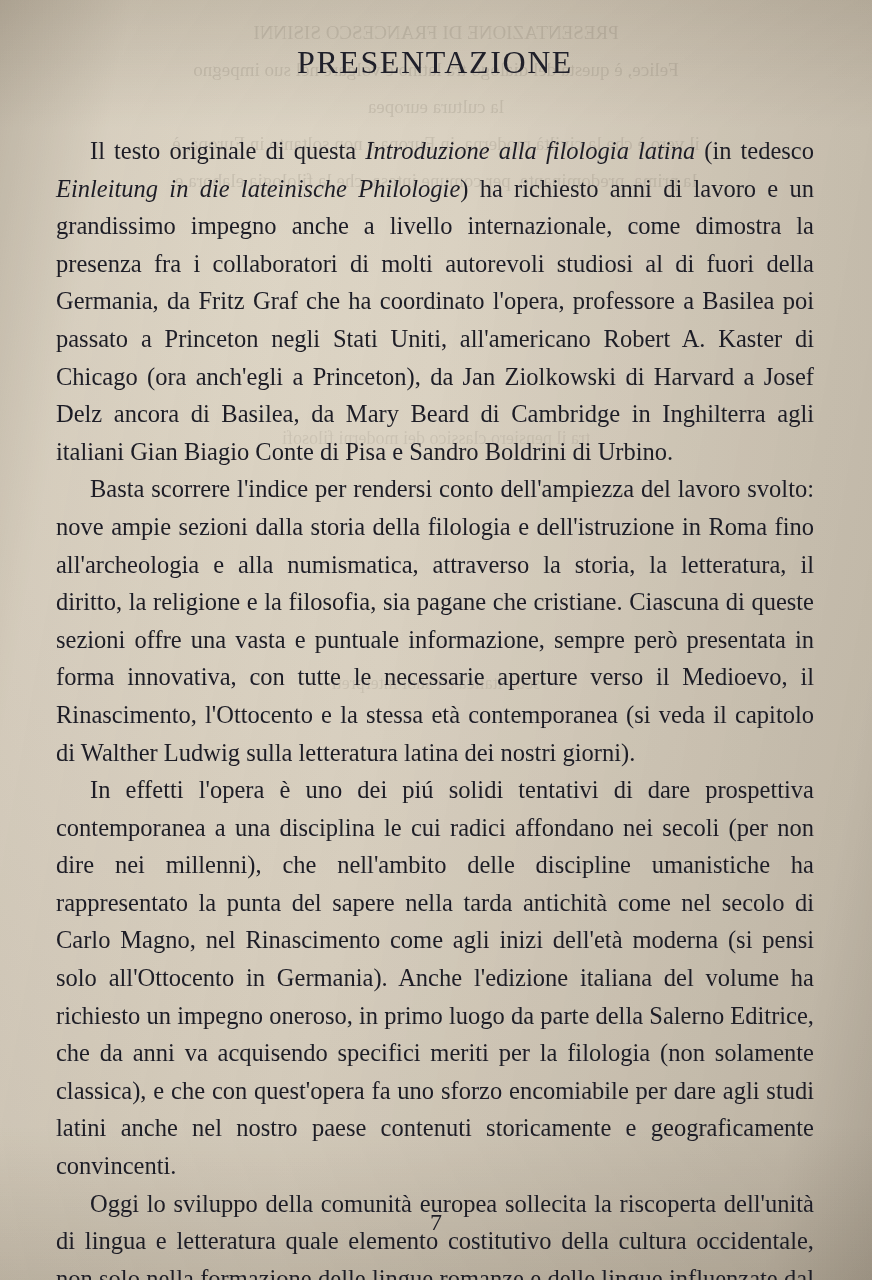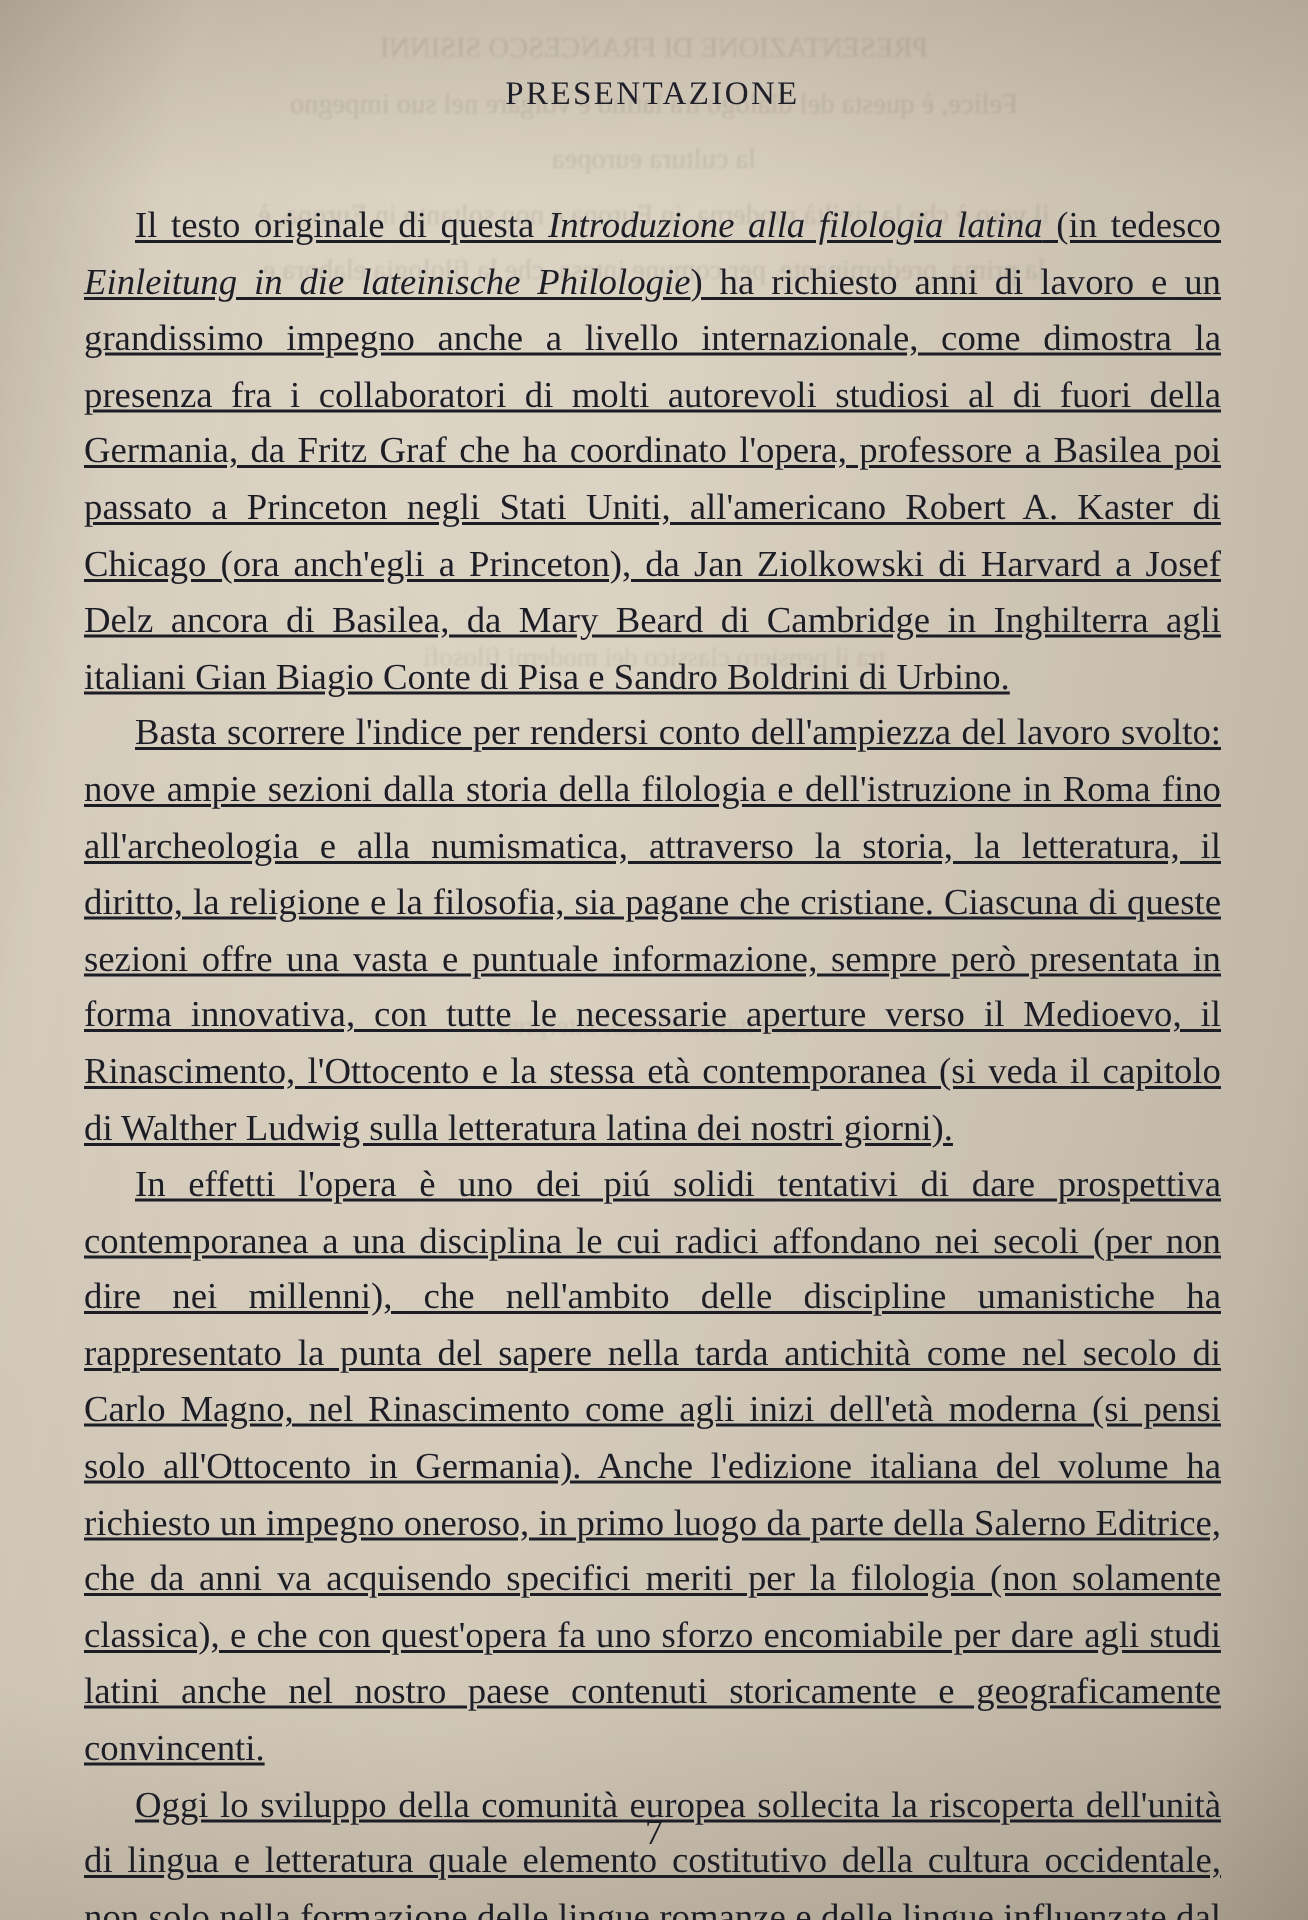--- a/index.html
+++ b/index.html
@@ -71,21 +71,21 @@
 
   .content {
     position: relative;
     z-index: 3;
     padding: 36px 58px 0 56px;
   }
 
   .title {
     text-align: center;
     color: #20202a;
-    font-size: 22px;
+    font-size: 32px;
     letter-spacing: 1.6px;
     line-height: 40px;
     margin: 6px 0 0 0;
     font-weight: 400;
     font-variant: small-caps;
     text-transform: uppercase;
   }
   .title .ln {
     display: block;
   }
@@ -95,21 +95,20 @@
     color: #1d1d26;
     font-size: 24.5px;
     line-height: 37.6px;
     text-align: justify;
     text-justify: inter-word;
     hyphens: none;
   }
   .body-text p {
     margin: 0;
     text-indent: 34px;
-    text-decoration: underline;
   }
   .body-text p + p {
     margin-top: 0;
   }
   .body-text i {
     font-style: italic;
   }
 
   .folio {
     position: absolute;

